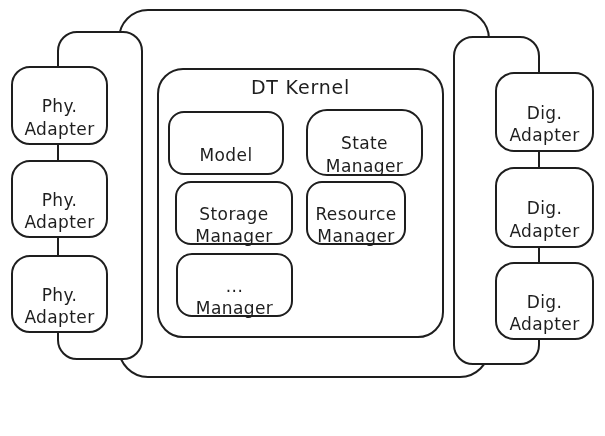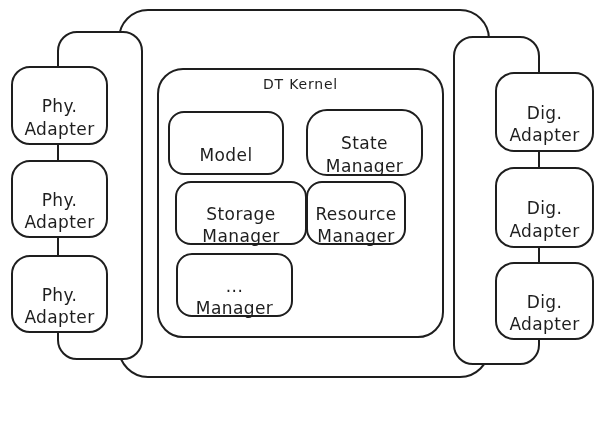--- a/index.html
+++ b/index.html
@@ -45,28 +45,28 @@
   }
   
   .rail-left  { left: 57px;  top: 31px; width: 86px; height: 329px; border-radius: 20px; }
   .rail-right { left: 453px; top: 36px; width: 87px; height: 329px; border-radius: 20px; }
   
   .kernel { left: 157px; top: 68px; width: 287px; height: 270px; border-radius: 26px; }
   .kernel-title {
     position: absolute;
     left: 0; right: 0; top: 6px;
     text-align: center;
-    font-size: 14px;
+    font-size: 19px;
     letter-spacing: 0.8px;
   }
   
   .mod { border-radius: 16px; border-width: 2.5px; }
   .mod-model    { left: 168px; top: 111px; width: 116px; height: 64px; align-items: center; }
   .mod-state    { left: 306px; top: 109px; width: 117px; height: 67px; border-radius: 21px; }
-  .mod-storage  { left: 175px; top: 181px; width: 132px; height: 64px; }
+  .mod-storage  { left: 175px; top: 181px; width: 118px; height: 64px; }
   .mod-resource { left: 306px; top: 181px; width: 100px; height: 64px; }
   .mod-etc      { left: 176px; top: 253px; width: 117px; height: 64px; }
   
   .adapter { border-radius: 19px; border-width: 2.7px; }
   .phy-1 { left: 11px; top: 66px;  width: 97px; height: 79px; }
   .phy-2 { left: 11px; top: 160px; width: 97px; height: 78px; }
   .phy-3 { left: 11px; top: 255px; width: 97px; height: 78px; }
   .dig-1 { left: 495px; top: 72px;  width: 99px; height: 80px; }
   .dig-2 { left: 495px; top: 167px; width: 99px; height: 81px; }
   .dig-3 { left: 495px; top: 262px; width: 99px; height: 78px; }

